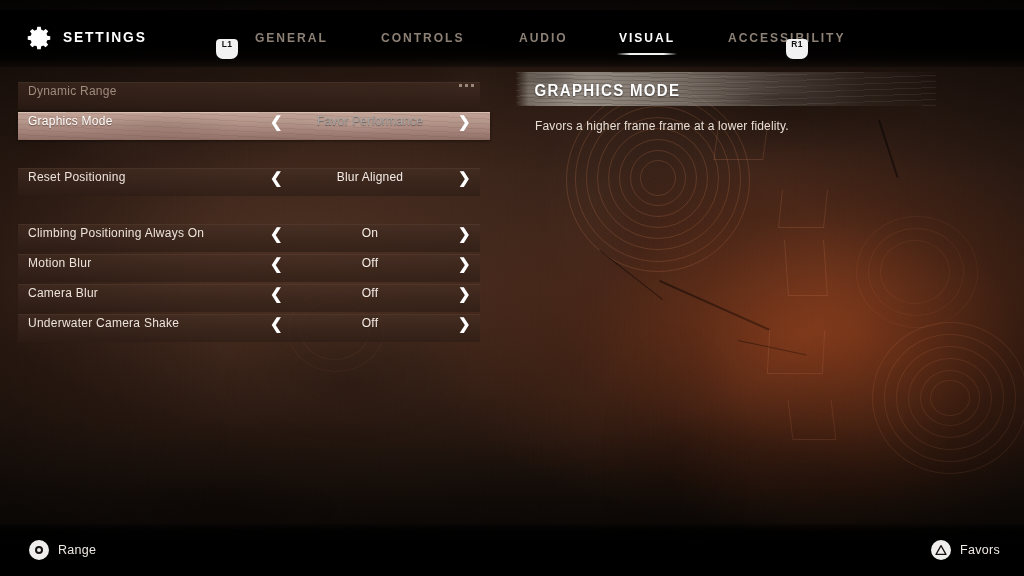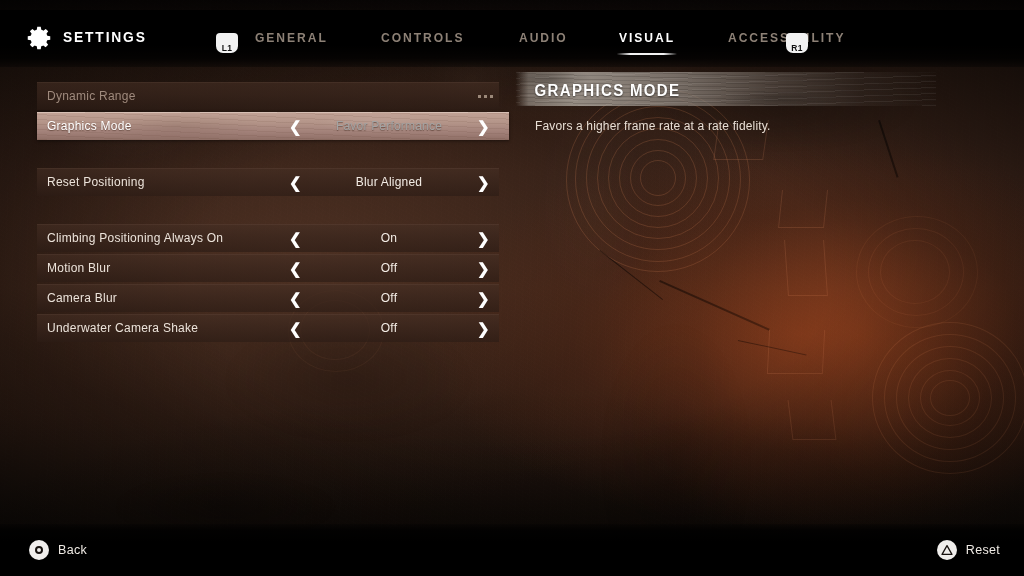--- a/index.html
+++ b/index.html
@@ -69,23 +69,23 @@
   }
   .gear-wrap { position:absolute; left:24px; top:13px; width:30px; height:30px; }
   .title-settings {
     position:absolute; left:63px; top:18px;
     color:#fff; font-size:15px; font-weight:bold; letter-spacing:2.0px;
     text-transform:uppercase; font-family:"Liberation Sans", sans-serif;
     transform:scaleX(0.92); transform-origin:left center;
   }
 
   .badge-l1, .badge-r1 {
-    position:absolute; top:23px; width:22px; height:20px;
+    position:absolute; top:29px; width:22px; height:20px;
     background:#f2f2f2; border-radius:4px 4px 7px 7px;
-    display:flex; align-items:flex-end; justify-content:center;
+    display:flex; align-items:flex-start; justify-content:center;
     color:#111; font-size:8.5px; font-weight:bold; letter-spacing:.3px;
   }
   .badge-l1 { left:216px; }
   .badge-r1 { left:786px; }
   .badge-l1::after, .badge-r1::after {
     content:""; position:absolute; left:3px; right:3px; bottom:2px; height:4px;
     border-radius:0 0 5px 5px; background:#f2f2f2;
   }
 
   .tabs { position:absolute; left:255px; top:0; height:57px; display:flex; align-items:center; }
@@ -98,22 +98,22 @@
   .tab.active { color:#fff; }
   .tab.active::after {
     content:""; position:absolute; left:-2px; right:-2px; bottom:-8px; height:2px;
     background:linear-gradient(90deg, rgba(255,255,255,0.05) 0%, rgba(255,255,255,0.95) 22%, rgba(255,255,255,0.95) 78%, rgba(255,255,255,0.05) 100%);
   }
 
   
   .settings-list { position:absolute; left:0; top:84px; width:520px; z-index:15; }
   .row {
     position:relative; height:24px; margin-bottom:6px;
-    display:flex; align-items:center;
-    width:462px; margin-left:37px;
+    display:flex; align-items:flex-start;
+    width:462px; margin-left:18px;
   }
   .row .plate {
     position:absolute; left:0; top:-2px; height:28px; width:462px;
     background:linear-gradient(180deg, rgba(70,47,36,0.62) 0%, rgba(58,38,29,0.70) 45%, rgba(44,28,21,0.66) 100%);
     box-shadow:inset 0 1px 0 rgba(255,220,190,0.05);
   }
   .row.selected { width:472px; }
   .row.selected .plate {
     width:472px;
     background:linear-gradient(180deg, #c2a396 0%, #b5968a 35%, #a3827a 70%, #8f6f66 100%);
@@ -342,34 +342,34 @@
       <div class="value">Off</div>
       <div class="arrow-r">❯</div>
     </div>
   </div>
 
   <div class="desc">
     <div class="desc-banner">
       <div class="stroke"></div>
       <div class="desc-title">GRAPHICS MODE</div>
     </div>
-    <div class="desc-body">Favors a higher frame rate at a rate fidelity.</div>
+    <div class="desc-body">Favors a higher frame frame at a lower fidelity.</div>
   </div>
 
   <div class="footer">
     <div class="foot-btn left">
       <div class="ps-btn">
         <div class="ps-circle-inner"></div>
       </div>
-      <div class="foot-label">Back</div>
+      <div class="foot-label">Range</div>
     </div>
 
     <div class="foot-btn right">
       <div class="ps-btn">
         <svg viewBox="0 0 24 24" width="14" height="14" aria-hidden="true">
           <path d="M12 4.5 L20.5 19.5 L3.5 19.5 Z" fill="none" stroke="#17120f" stroke-width="2.2" stroke-linejoin="round"></path>
         </svg>
       </div>
-      <div class="foot-label">Reset</div>
+      <div class="foot-label">Favors</div>
     </div>
   </div>
 
 </div>
 
 </body></html>

